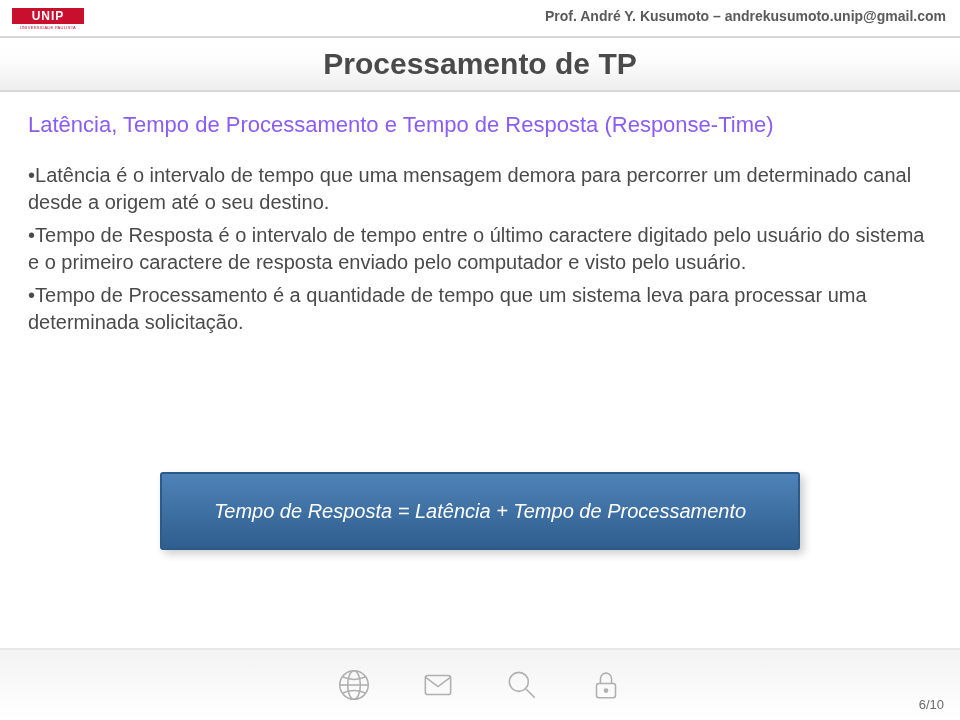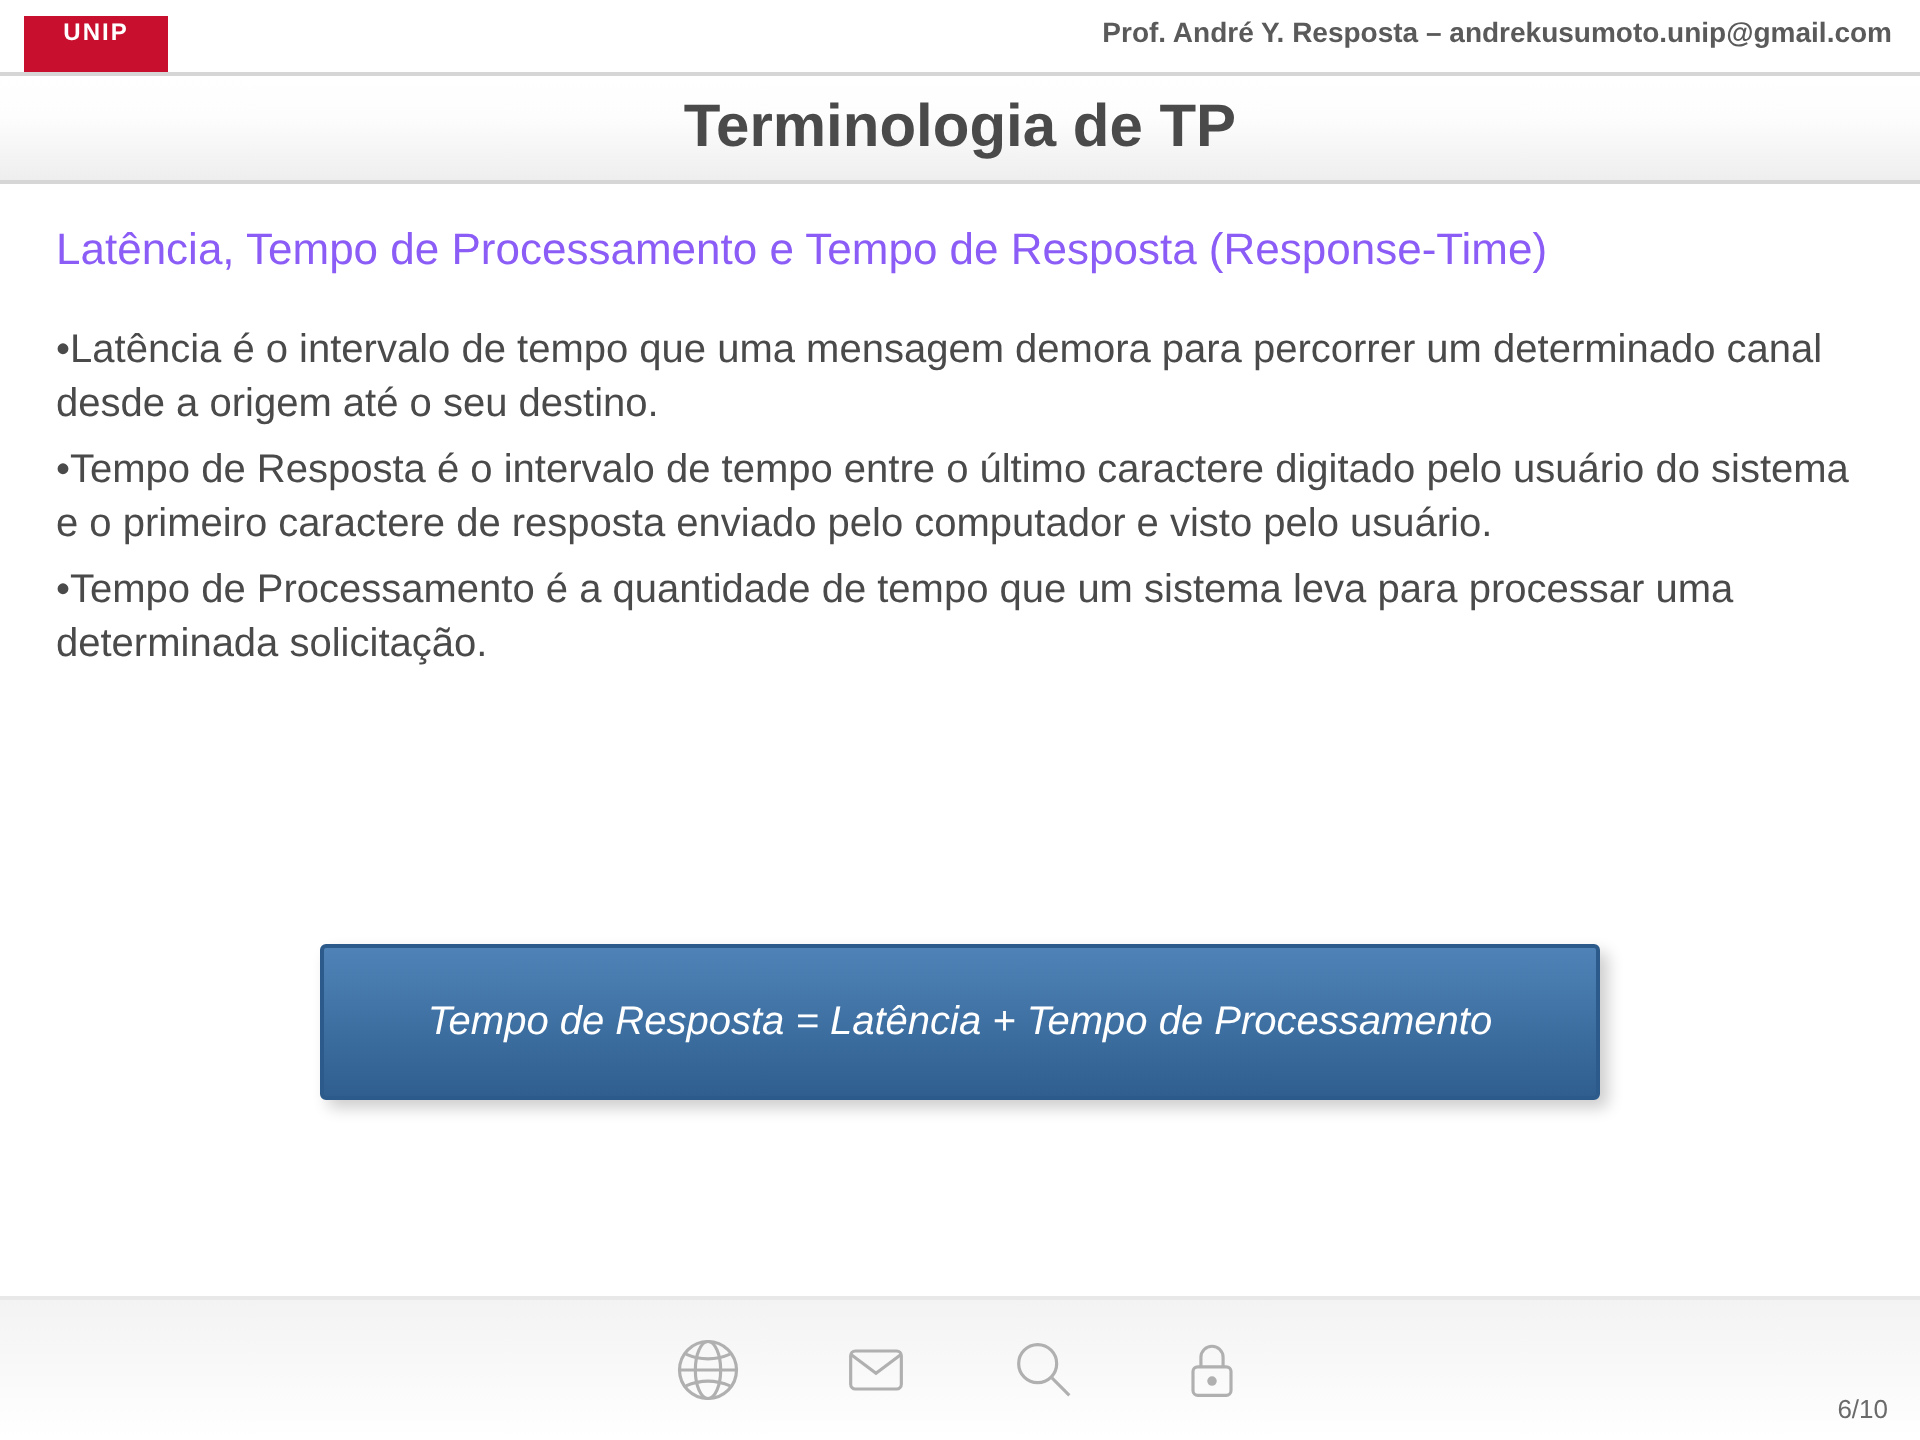--- a/index.html
+++ b/index.html
@@ -19,21 +19,21 @@
     font-weight: bold;
     color: #5a5a5a;
   }
   .logo {
     position: absolute;
     top: 8px;
     left: 12px;
     width: 72px;
   }
   .logo-red {
-    height: 28px;
+    height: 16px;
     background: #c8102e;
     color: #fff;
     font-weight: bold;
     font-size: 12px;
     letter-spacing: 1px;
     text-align: center;
     line-height: 16px;
   }
   .logo-sub {
     font-size: 4px;
@@ -124,29 +124,29 @@
     position: absolute;
     bottom: 8px;
     right: 16px;
     font-size: 13px;
     color: #6a6a6a;
   }
 </style>
 </head>
 <body>
 
-<div class="header">Prof. André Y. Resposta – andrekusumoto.unip@gmail.com</div>
+<div class="header">Prof. André Y. Kusumoto – andrekusumoto.unip@gmail.com</div>
 
 <div class="logo">
   <div class="logo-red">UNIP</div>
   <div class="logo-sub">UNIVERSIDADE PAULISTA</div>
 </div>
 
 <div class="title-bar">
-  <div class="title-text">Terminologia de TP</div>
+  <div class="title-text">Processamento de TP</div>
 </div>
 
 <div class="content">
   <div class="subtitle">Latência, Tempo de Processamento e Tempo de Resposta (Response-Time)</div>
 
   <div class="bullet">
     •<b>Latência</b><span> é o intervalo de tempo que uma mensagem demora para percorrer um determinado canal desde a origem até o seu destino.</span>
   </div>
   <div class="bullet">
     •<b>Tempo de Resposta</b><span> é o intervalo de tempo entre o último caractere digitado pelo usuário do sistema e o primeiro caractere de resposta enviado pelo computador e visto pelo usuário.</span>

